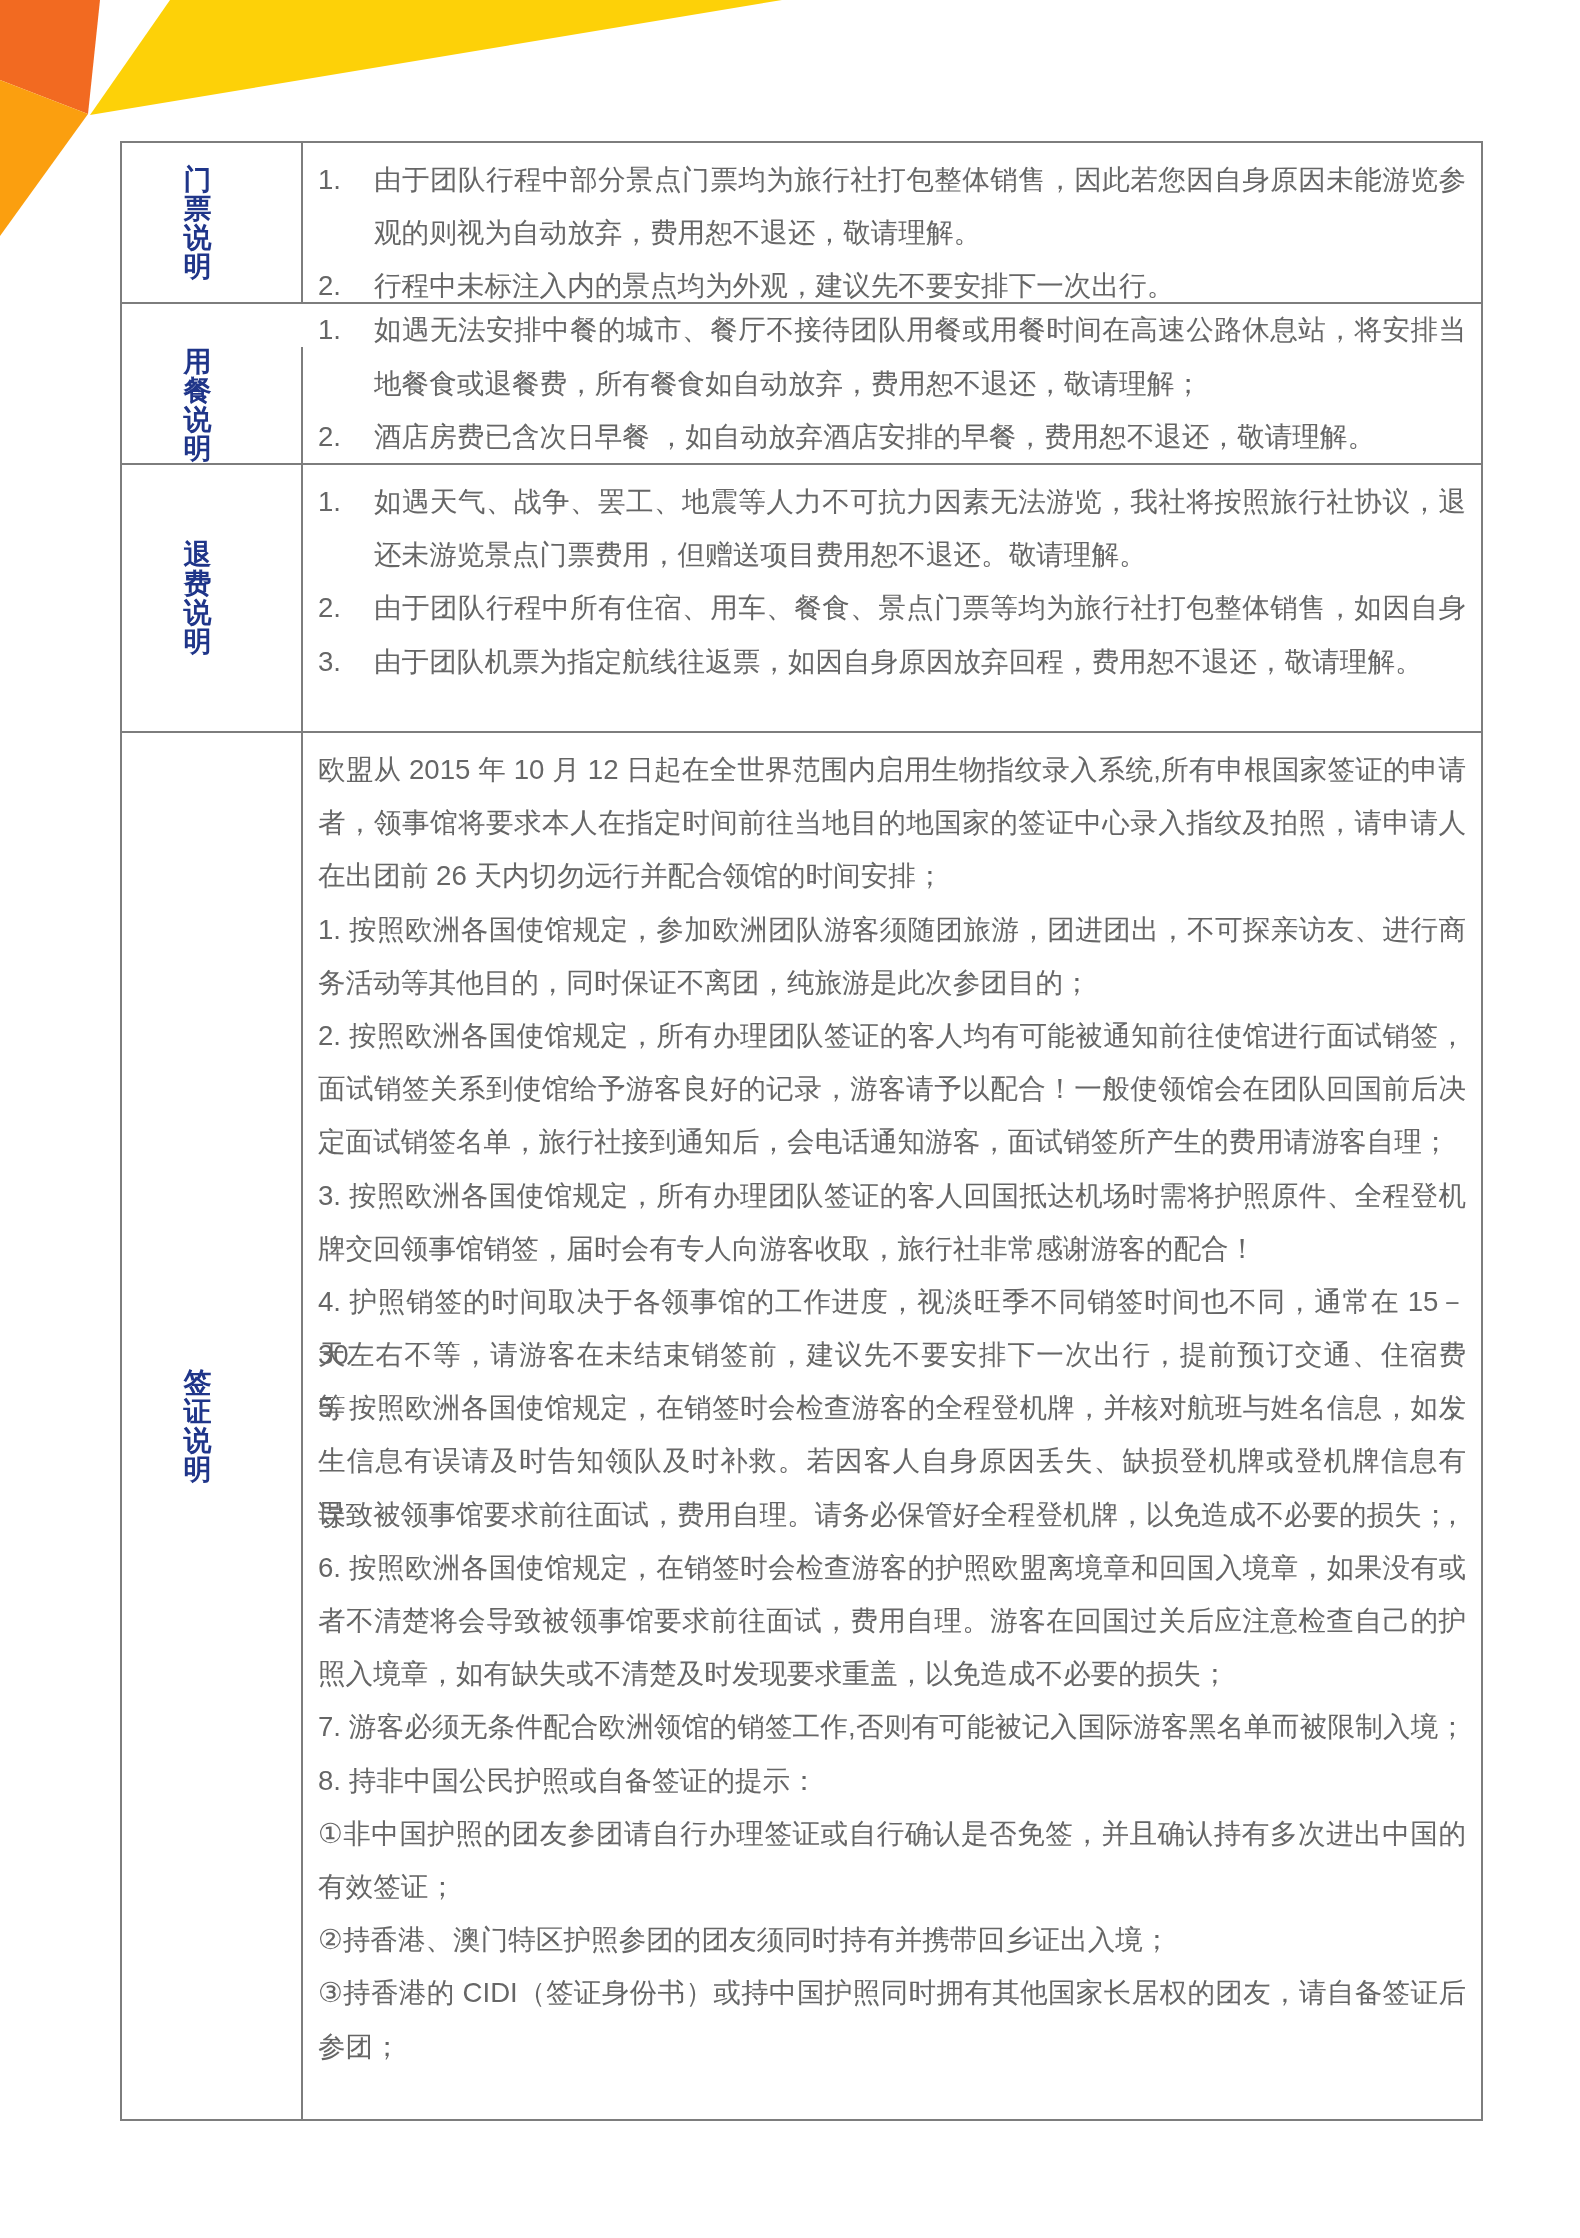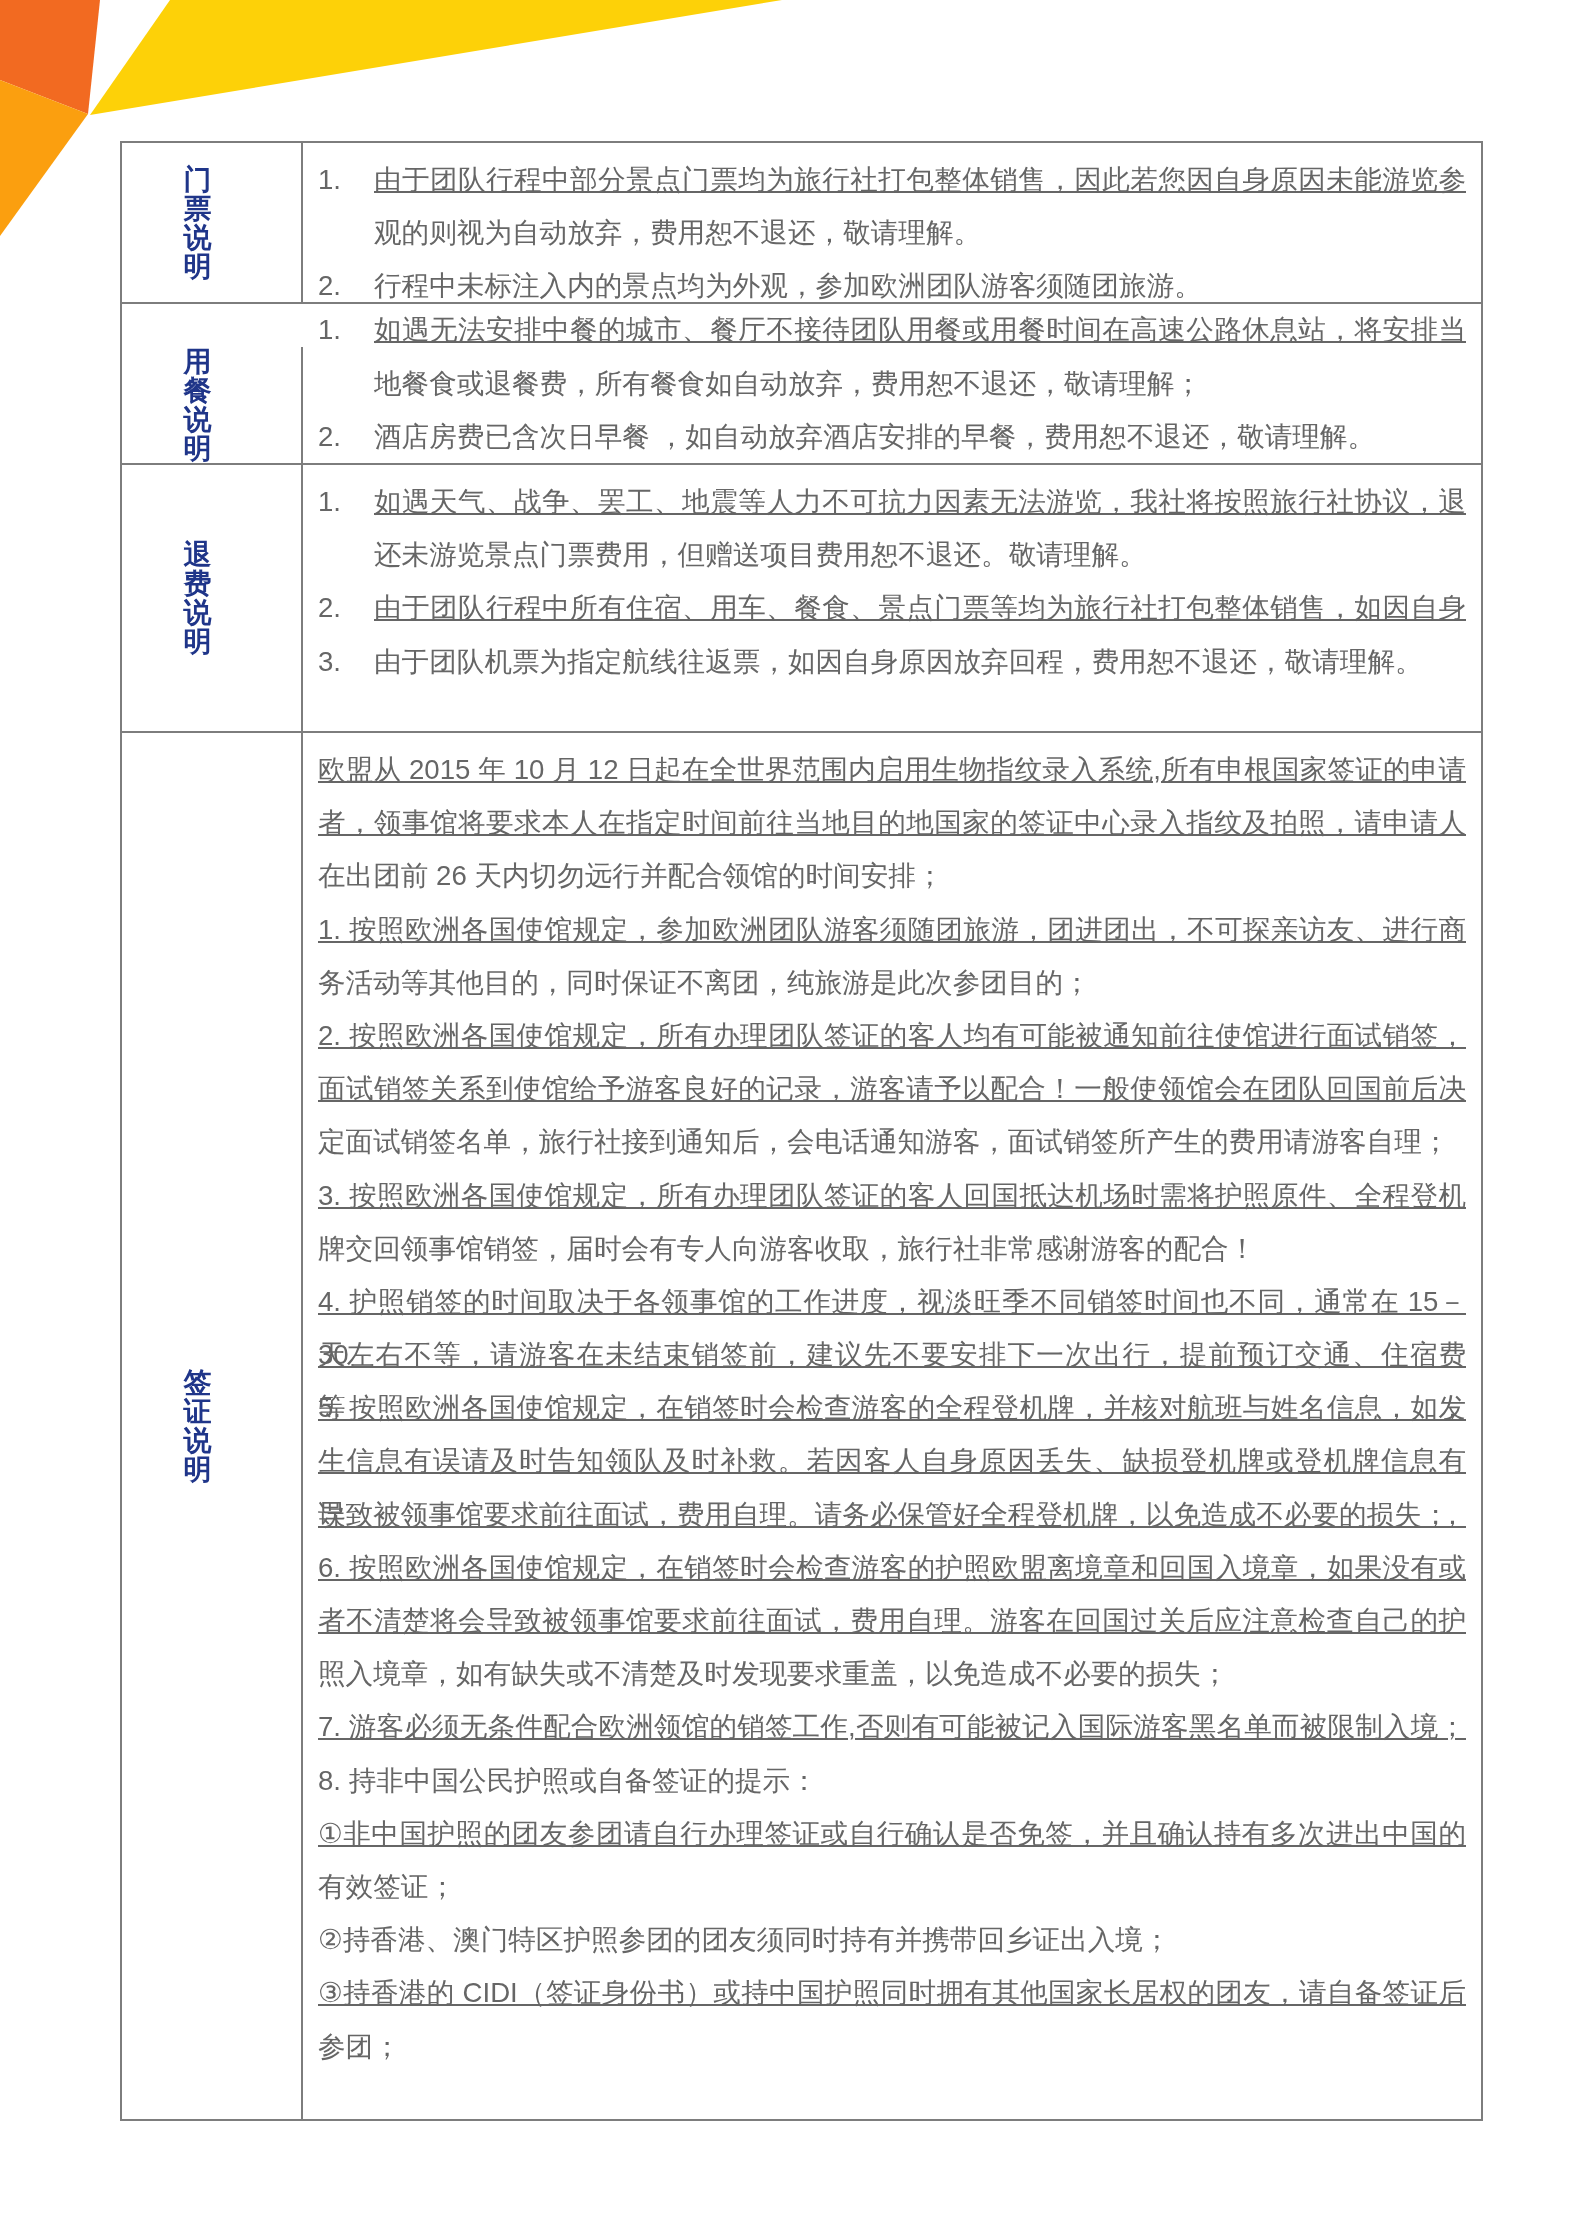--- a/index.html
+++ b/index.html
@@ -31,21 +31,21 @@
     width: 30px; font-size: 28px; line-height: 29px; font-weight: bold;
     color: #1f3589; word-break: break-all; text-align: center;
   }
   .content {
     flex: 1; box-sizing: border-box; padding: 10px 15px 0 15px;
     font-size: 27.6px; line-height: 53.2px; color: #666666;
   }
   .item { position: relative; padding-left: 56px; }
   .num { position: absolute; left: 0; top: 0; }
   .line { height: 53.2px; white-space: normal; }
-  .full { text-align: justify; text-align-last: justify; text-decoration: underline; }
+  .full { text-align: justify; text-align-last: justify; }
 </style>
 </head>
 <body>
 
 <svg class="deco" width="800" height="250" viewBox="0 0 800 250">
   <polygon points="0,0 100,0 88,114 0,80" fill="#f26a21"></polygon>
   <polygon points="0,80 88,114 0,236" fill="#fb9f0f"></polygon>
   <polygon points="170,0 782,0 90,115" fill="#fdd108"></polygon>
 </svg>
 
@@ -56,21 +56,21 @@
       <div class="label">门票说明</div>
     </div>
     <div class="content">
       <div class="item">
         <span class="num">1.</span>
         <div class="line full">由于团队行程中部分景点门票均为旅行社打包整体销售，因此若您因自身原因未能游览参</div>
         <div class="line">观的则视为自动放弃，费用恕不退还，敬请理解。</div>
       </div>
       <div class="item">
         <span class="num">2.</span>
-        <div class="line">行程中未标注入内的景点均为外观，参加欧洲团队游客须随团旅游。</div>
+        <div class="line">行程中未标注入内的景点均为外观，建议先不要安排下一次出行。</div>
       </div>
     </div>
   </div>
 
   <div class="row row-2 bordered">
     <div class="label-cell">
       <div class="label">用餐说明</div>
     </div>
     <div class="content">
       <div class="item">

